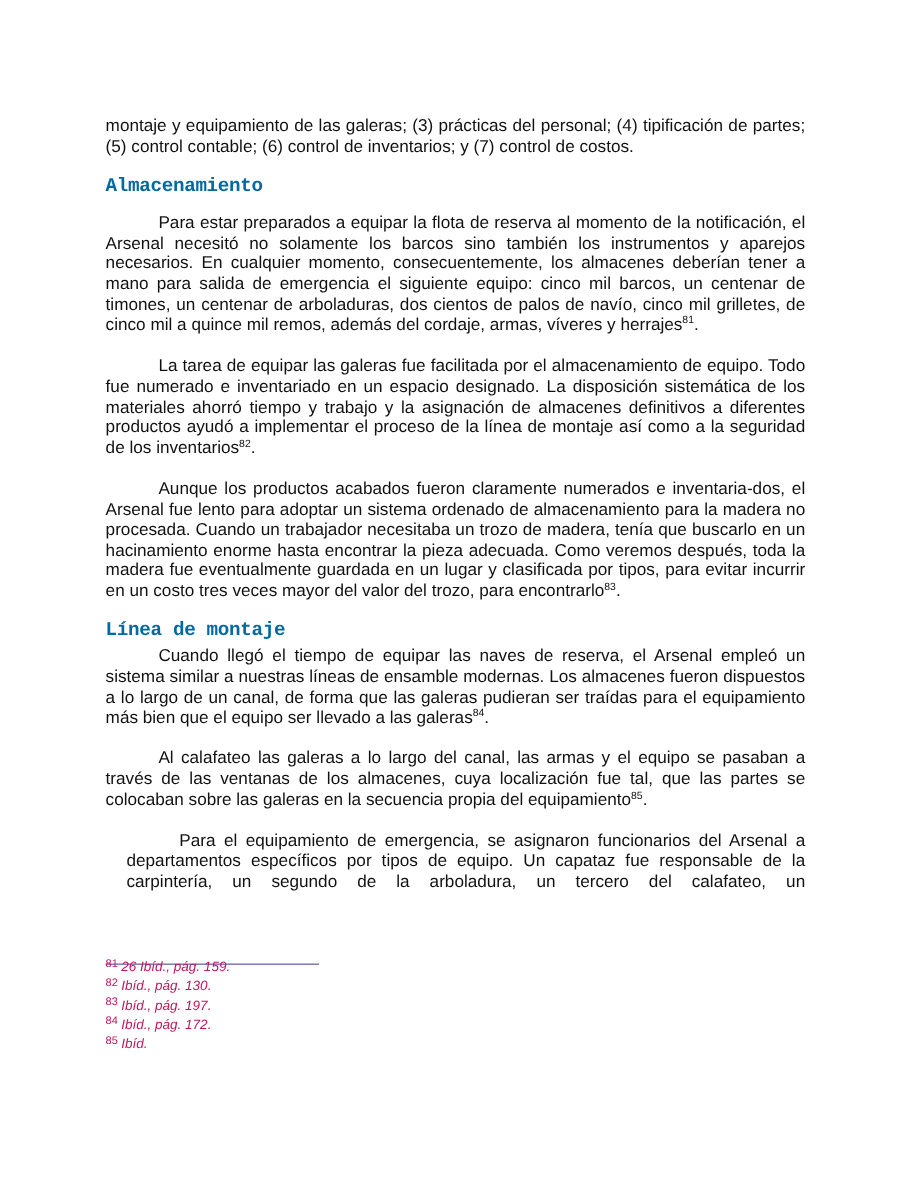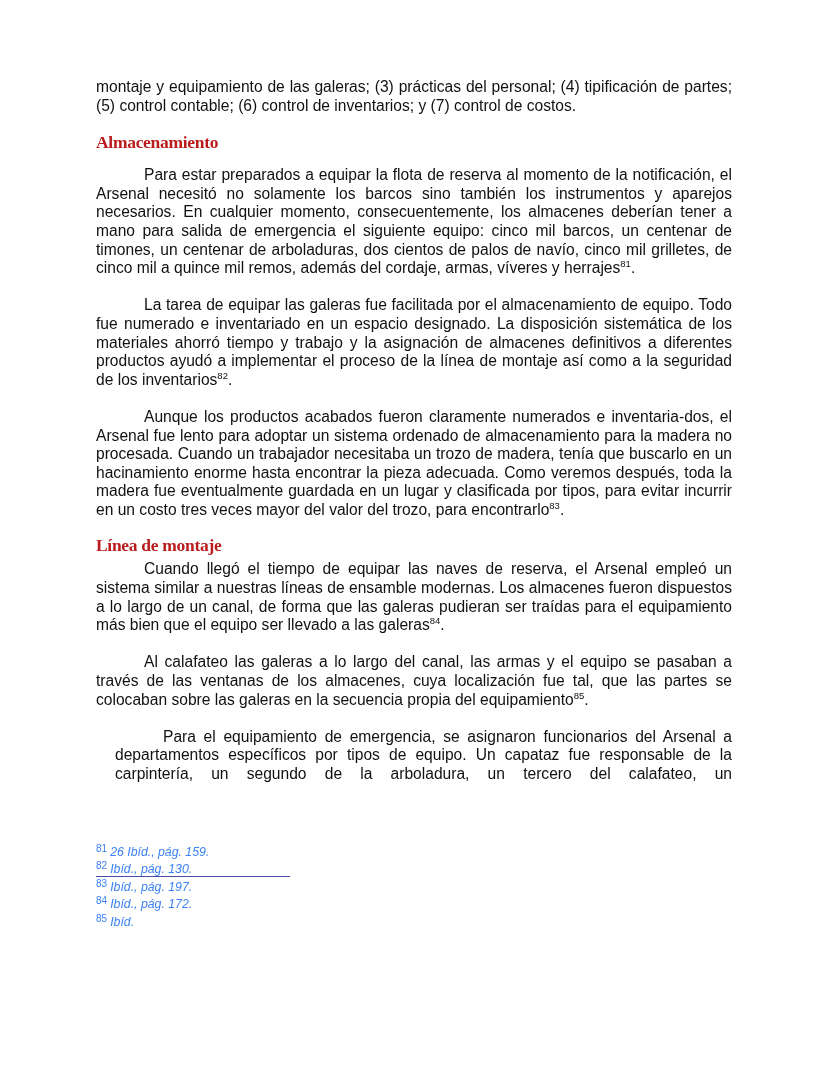--- a/index.html
+++ b/index.html
@@ -1,39 +1,39 @@
 <!DOCTYPE html>
 <html><head>
 <meta charset="utf-8">
 <style>
   html, body { margin: 0; padding: 0; background: #ffffff; }
   body { width: 828px; height: 1071px; position: relative; overflow: hidden; }
   .page {
-    position: absolute; left: 96px; top: 78px; width: 636px;
+    position: absolute; left: 96px; top: 106px; width: 636px;
     font-family: "Liberation Sans", sans-serif;
     font-size: 15.6px; line-height: 18.6px; color: #111111;
   }
   p { margin: 0; text-align: justify; }
   p.indent { text-indent: 48px; }
   .gap { margin-top: 18.6px; }
   h2 {
-    font-family: Liberation Serif, serif;
+    font-family: Liberation Mono, monospace;
     font-size: 17.5px; font-weight: bold; margin: 0; line-height: 22px;
-    letter-spacing: -0.3px; color: #b91c1c;
+    letter-spacing: -0.3px; color: #0369a1;
   }
   .h-first { margin-top: 16px; margin-bottom: 13px; }
   .h-second { margin-top: 15px; margin-bottom: 4px; }
   sup { font-size: 9.5px; line-height: 0; vertical-align: 6px; }
   .fn-rule {
     position: absolute; left: 96px; top: 876px; width: 194px; height: 0;
     border-top: 1.3px solid #4a4aa0;
   }
   .footnotes {
-    position: absolute; left: 96px; top: 840px;
-    font-family: "Liberation Sans", sans-serif; font-size: 12.3px; color: #3b82f6;
+    position: absolute; left: 96px; top: 868px;
+    font-family: "Liberation Sans", sans-serif; font-size: 12.3px; color: #be185d;
   }
   .fn { height: 17.4px; line-height: 17.4px; white-space: nowrap; }
   .fn .num { font-size: 10px; vertical-align: 4px; margin-right: 3px; }
   .fn .txt { font-style: italic; }
 </style>
 </head>
 <body>
 
 <div class="page">
   <p>montaje y equipamiento de las galeras; (3) prácticas del personal; (4) tipificación de partes; (5) control contable; (6) control de inventarios; y (7) control de costos.</p>

